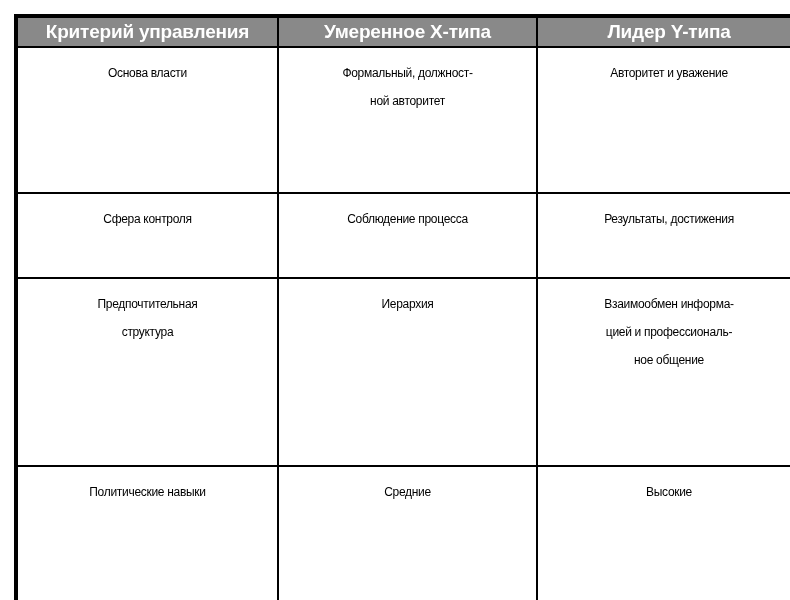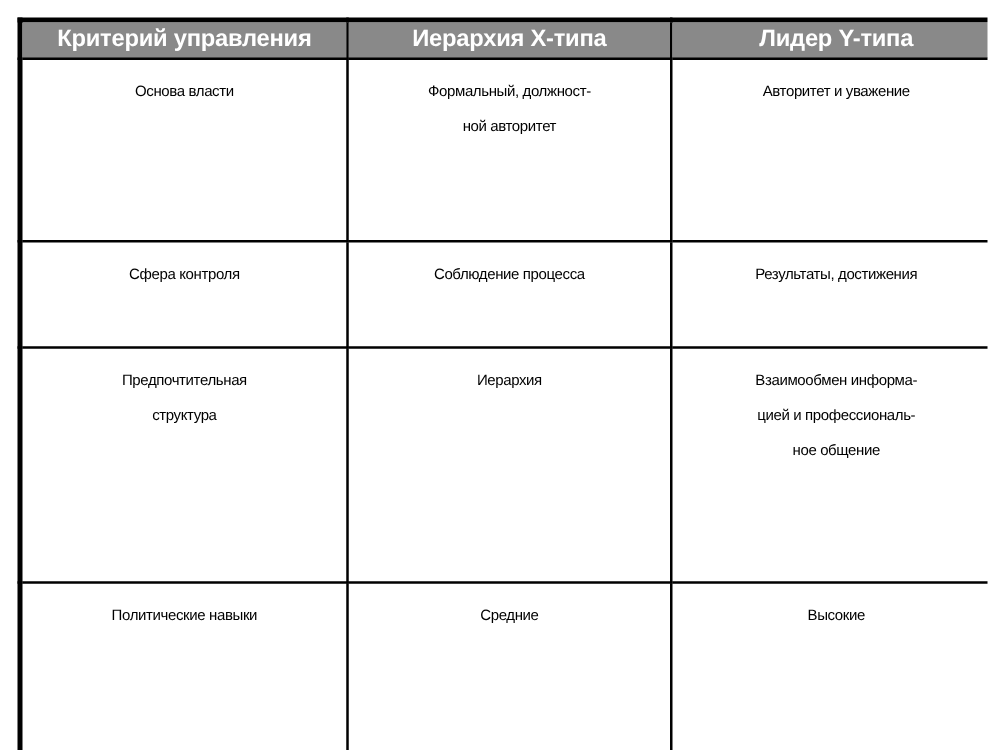--- a/index.html
+++ b/index.html
@@ -65,21 +65,21 @@
 <div class="table-wrap">
   <table class="comparison">
     <colgroup>
       <col class="c1">
       <col class="c2">
       <col class="c3">
     </colgroup>
     <thead>
       <tr>
         <th>Критерий управления</th>
-        <th>Иерархия X-типа</th>
+        <th>Умеренное X-типа</th>
         <th>Лидер Y-типа</th>
       </tr>
     </thead>
     <tbody>
       <tr>
         <td>Основа власти</td>
         <td>Формальный, должност-
 ной авторитет</td>
         <td>Авторитет и уважение</td>
       </tr>

